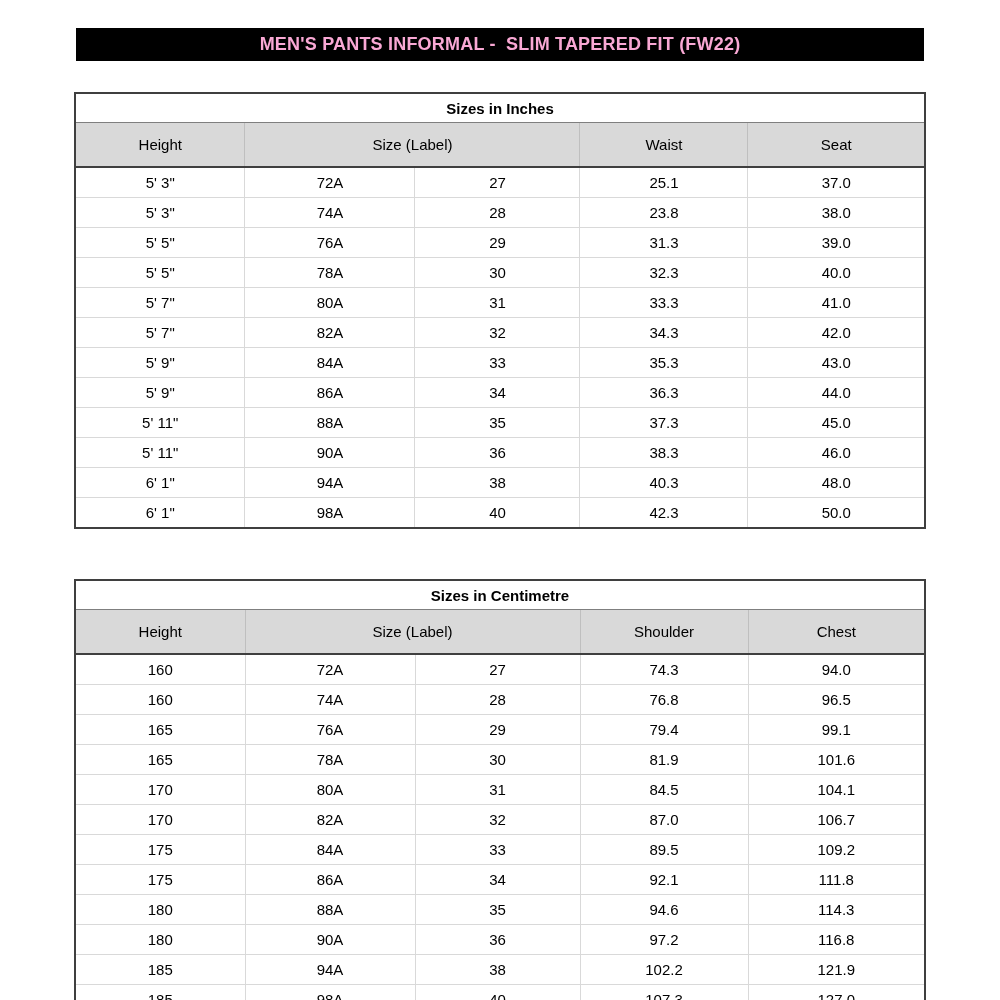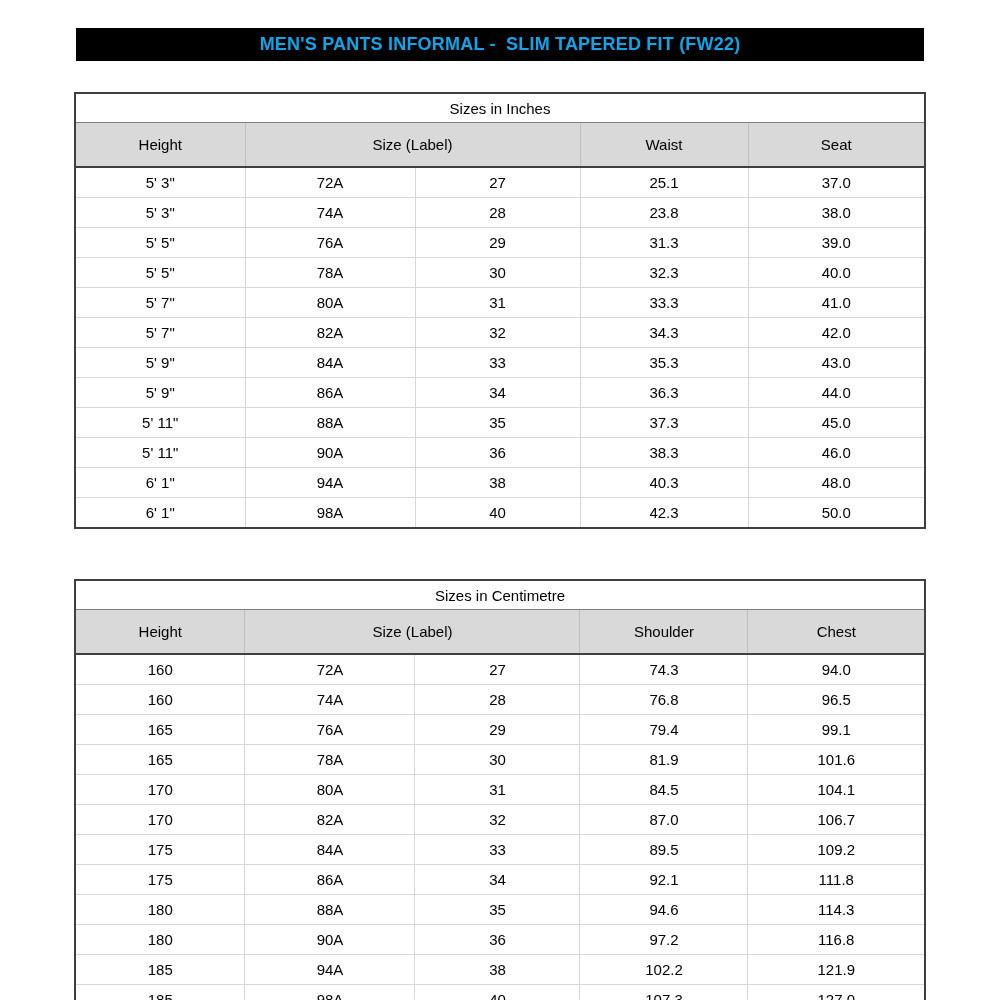--- a/index.html
+++ b/index.html
@@ -14,21 +14,21 @@
     width: 1000px;
     height: 1000px;
     background: #ffffff;
     overflow: hidden;
   }
   .title-bar {
     width: 848px;
     height: 33px;
     margin: 28px auto 0 auto;
     background: #000000;
-    color: #0ea5e9;
+    color: #f9a8d4;
     font-size: 18px;
     font-weight: bold;
     letter-spacing: 0.2px;
     display: flex;
     align-items: center;
     justify-content: center;
     white-space: pre;
   }
   table.size-table {
     width: 850px;
@@ -38,21 +38,21 @@
     border: 2px solid #3f3f3f;
   }
   table.size-table + table.size-table {
     margin-top: 50px;
     border-radius: 11px;
   }
   tr.table-title-row th {
     height: 28px;
     background: #ffffff;
     font-size: 15px;
-    font-weight: normal;
+    font-weight: bold;
     text-align: center;
     vertical-align: middle;
     border-bottom: 1px solid #7f7f7f;
     padding: 0;
   }
   tr.table-header-row th {
     height: 27px;
     background: #d9d9d9;
     font-size: 15px;
     font-weight: normal;

